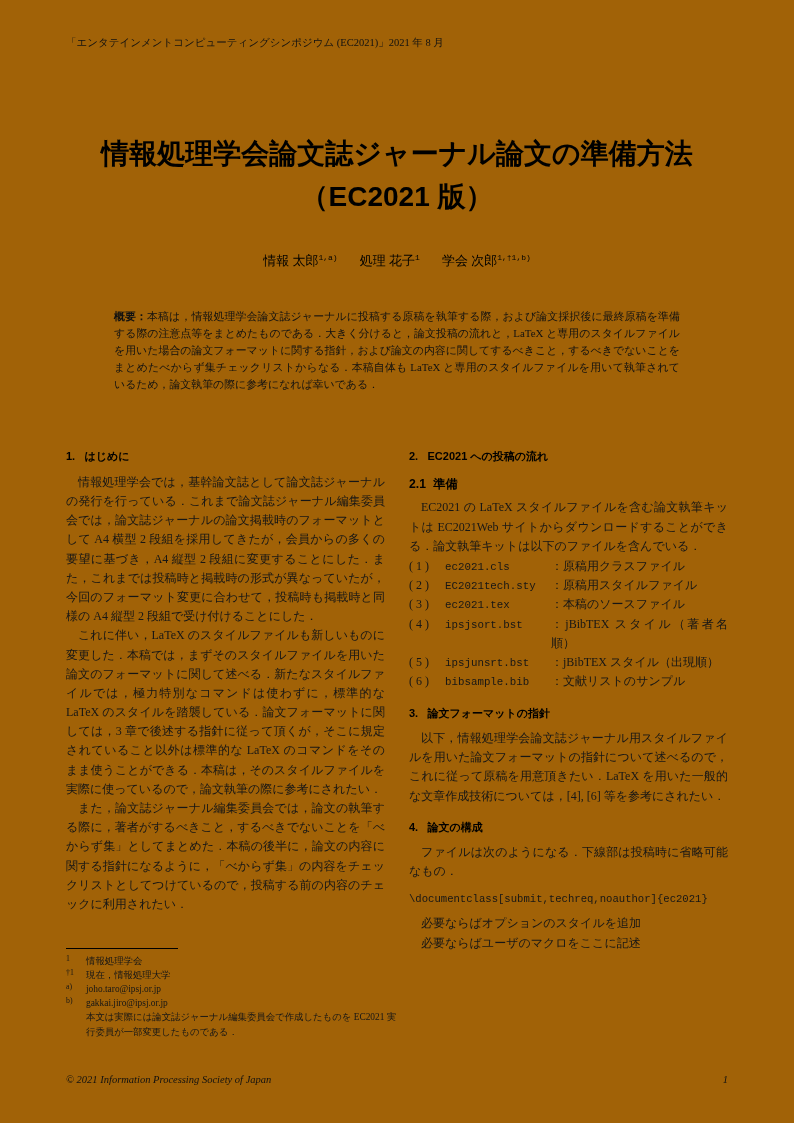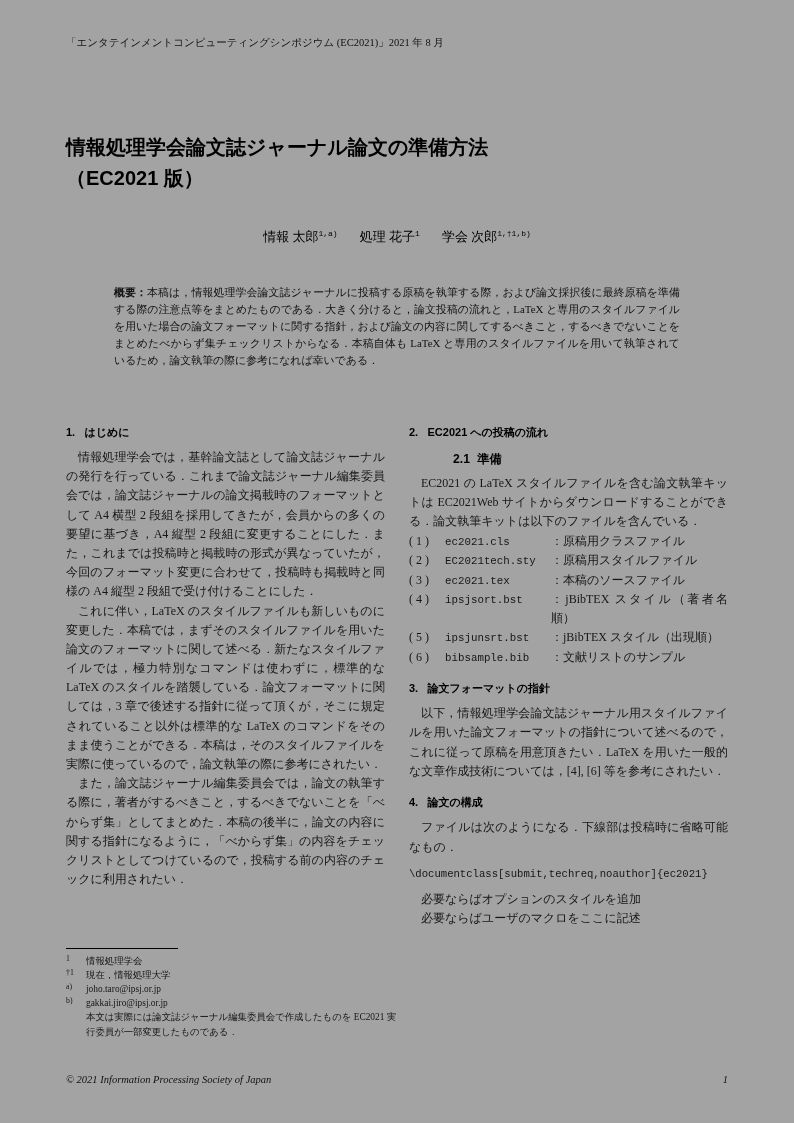--- a/index.html
+++ b/index.html
@@ -3,37 +3,37 @@
 <meta charset="utf-8">
 <title>EC2021 Paper</title>
 <style>
   * { box-sizing: border-box; }
   html, body { margin: 0; padding: 0; background: #ffffff; }
   .page {
     position: relative;
     width: 794px;
     height: 1123px;
     margin: 0 auto;
-    background: #a3a3a3;
+    background: #a16207;
     padding: 36px 66px;
     font-family: "Liberation Serif", "DejaVu Serif", serif;
     color: #161616;
     overflow: hidden;
   }
   .running-header {
     font-size: 10.5px;
     line-height: 1.3;
     color: #111;
   }
   .paper-title {
     margin: 82px 0 0 0;
-    text-align: left;
-    font-family: "Liberation Sans", "DejaVu Sans", sans-serif;
-    font-weight: bold;
-    font-size: 20px;
+    text-align: center;
+    font-family: "Liberation Sans", "DejaVu Sans", sans-serif;
+    font-weight: bold;
+    font-size: 28px;
     line-height: 1.55;
     color: #000;
   }
   .author-line {
     margin-top: 34px;
     text-align: center;
     font-size: 13px;
     color: #000;
   }
   .author + .author { margin-left: 1.7em; }
@@ -78,21 +78,21 @@
   h2.sec.first { margin-top: 0; }
   .sec-num { margin-right: 0.85em; }
   h3.subsec {
     font-family: "Liberation Sans", "DejaVu Sans", sans-serif;
     font-size: 12.2px;
     font-weight: bold;
     margin: 10px 0 4px 0;
     text-align: left;
     color: #000;
   }
-  .subsec-num { margin-right: 0.6em; margin-left: 44px; }
+  .subsec-num { margin-right: 0.6em; }
   p.para { margin: 0; text-indent: 1em; }
   .file-list { margin: 1px 0; }
   .file-row { display: flex; align-items: baseline; }
   .file-num { width: 36px; flex: none; }
   .file-name {
     width: 106px; flex: none;
     font-family: "Liberation Mono", "DejaVu Sans Mono", monospace;
     font-size: 10.8px;
   }
   .file-desc { flex: 1; }

